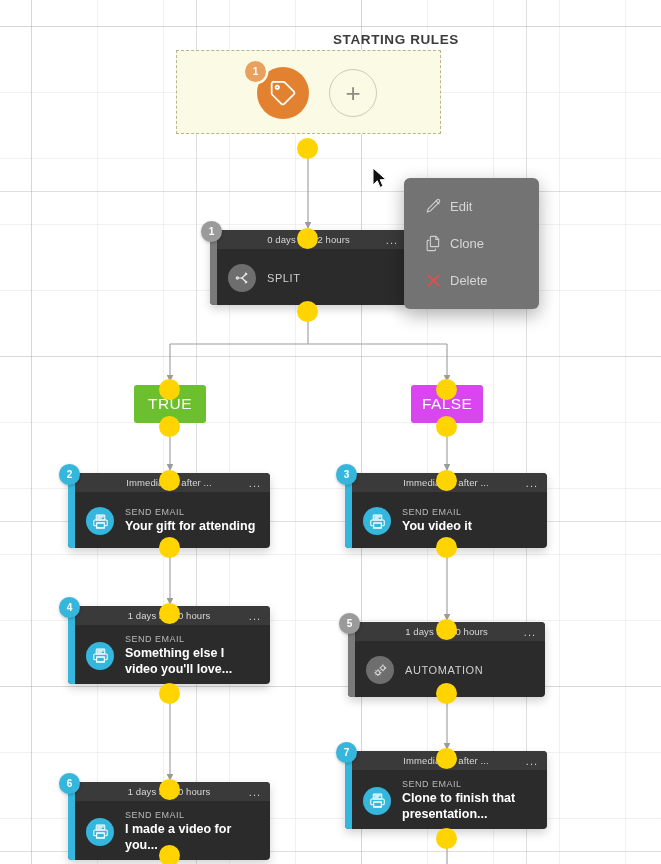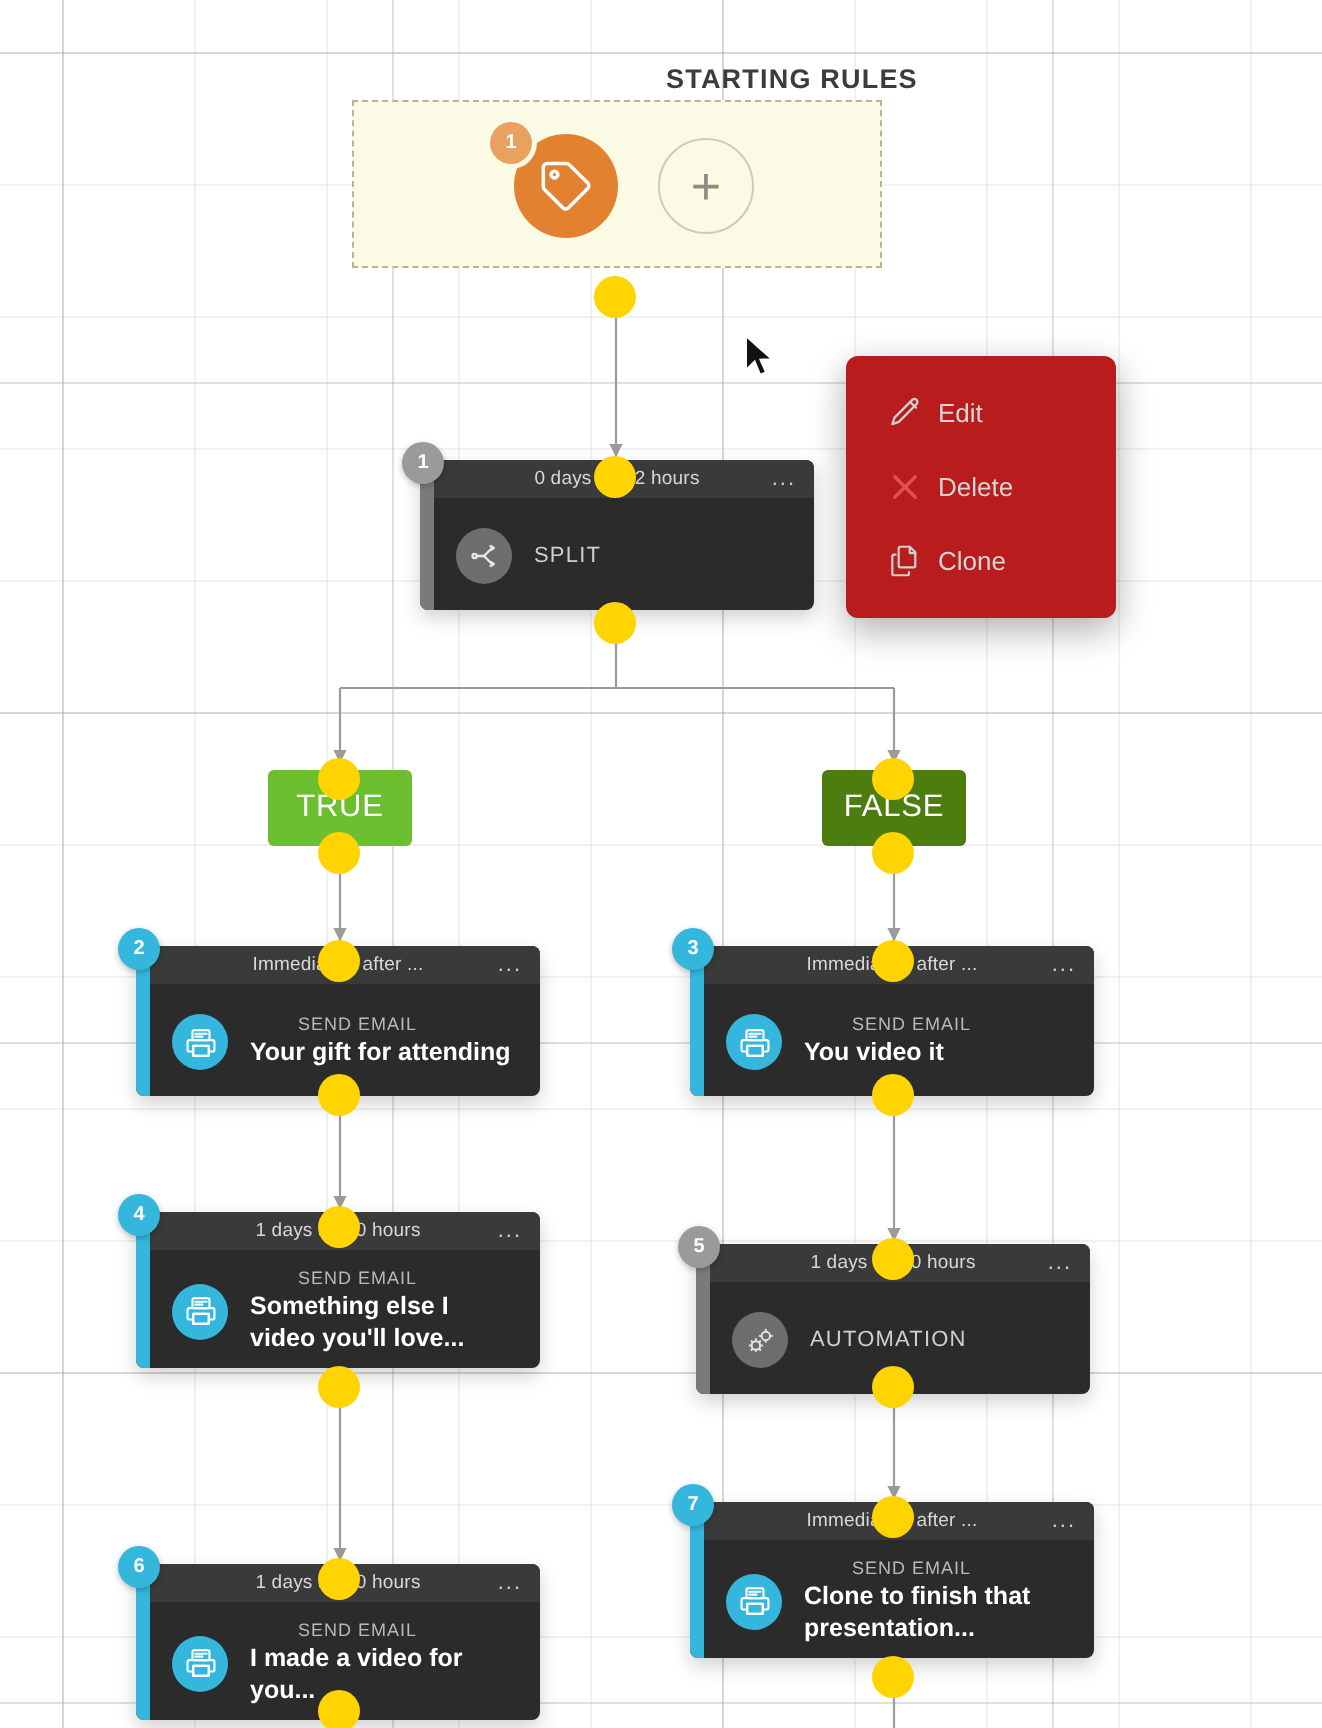--- a/index.html
+++ b/index.html
@@ -80,21 +80,21 @@
     display:flex;align-items:center;padding:9px 10px 7px 18px;min-height:40px;
   }
   .node .icon-circle{
     width:28px;height:28px;border-radius:50%;flex:0 0 28px;
     display:flex;align-items:center;justify-content:center;margin-right:11px;
   }
   .node.email .icon-circle{background:#35b6dd;}
   .node.gray  .icon-circle{background:#6e6e6e;}
   .node .txt{min-width:0;}
   .node .kicker{
-    font-size:9px;color:#b9b9b9;letter-spacing:.5px;margin-bottom:2px;text-transform:uppercase;margin-left:24px;
+    font-size:9px;color:#b9b9b9;letter-spacing:.5px;margin-bottom:2px;text-transform:uppercase;
   }
   .node .title{font-size:12.5px;color:#ffffff;line-height:1.25;font-weight:bold;}
   .node .single-label{font-size:11px;color:#cfcfcf;letter-spacing:.6px;}
   .node .num{
     position:absolute;left:-9px;top:-9px;width:21px;height:21px;border-radius:50%;
     color:#fff;font-size:10px;font-weight:bold;z-index:5;
     display:flex;align-items:center;justify-content:center;
     box-shadow:0 1px 3px rgba(0,0,0,.25);
   }
   .node.email .num{background:#35b6dd;}
@@ -106,26 +106,26 @@
     background:#ffd400;z-index:6;
   }
 
   
   .pill{
     position:absolute;width:72px;height:38px;border-radius:3px;
     display:flex;align-items:center;justify-content:center;
     color:#ffffff;font-size:15.5px;letter-spacing:.4px;
   }
   #pill-true{background:#6cc02f;}
-  #pill-false{background:#4d7c0f;}
+  #pill-false{background:#d946ef;}
 
   
   #ctx-menu{
-    position:absolute;left:423px;top:178px;width:135px;
-    background:#b91c1c;border-radius:6px;padding:10px 0;
+    position:absolute;left:404px;top:178px;width:135px;
+    background:#737373;border-radius:6px;padding:10px 0;
     box-shadow:0 6px 18px rgba(0,0,0,.32);
   }
   #ctx-menu .mi{
     display:flex;align-items:center;height:37px;padding:0 12px;
   }
   #ctx-menu .mi .ico{width:34px;display:flex;align-items:center;justify-content:center;}
   #ctx-menu .mi .lbl{font-size:13px;color:#d6d6d6;}
 
   
   #cursor{position:absolute;left:372px;top:167px;}
@@ -384,35 +384,35 @@
     <span class="ico">
       <svg width="19" height="19" viewBox="0 0 24 24" fill="none" stroke="#d0d0d0" stroke-width="1.4" stroke-linecap="round" stroke-linejoin="round">
         <path d="M16.6 3.7a1.9 1.9 0 0 1 2.7 2.7L8.1 17.6 4 19l1.4-4.1z"></path>
         <path d="M15.3 5l3.7 3.7"></path>
       </svg>
     </span>
     <span class="lbl">Edit</span>
   </div>
   <div class="mi">
     <span class="ico">
-      <svg width="19" height="19" viewBox="0 0 24 24" fill="none" stroke="#e0504e" stroke-width="2.1" stroke-linecap="round">
-        <path d="M5.5 5.5 L18.5 18.5 M18.5 5.5 L5.5 18.5"></path>
-      </svg>
-    </span>
-    <span class="lbl">Delete</span>
-  </div>
-  <div class="mi">
-    <span class="ico">
       <svg width="19" height="19" viewBox="0 0 24 24" fill="none" stroke="#d0d0d0" stroke-width="1.4" stroke-linecap="round" stroke-linejoin="round">
         <path d="M9 3h6l3.5 3.5V15a1 1 0 0 1-1 1H9a1 1 0 0 1-1-1V4a1 1 0 0 1 1-1z"></path>
         <path d="M15 3v4h3.5"></path>
         <path d="M6 8H5a1 1 0 0 0-1 1v11a1 1 0 0 0 1 1h8.5a1 1 0 0 0 1-1v-1"></path>
       </svg>
     </span>
     <span class="lbl">Clone</span>
   </div>
+  <div class="mi">
+    <span class="ico">
+      <svg width="19" height="19" viewBox="0 0 24 24" fill="none" stroke="#e0504e" stroke-width="2.1" stroke-linecap="round">
+        <path d="M5.5 5.5 L18.5 18.5 M18.5 5.5 L5.5 18.5"></path>
+      </svg>
+    </span>
+    <span class="lbl">Delete</span>
+  </div>
 </div>
 
 <div id="cursor">
   <svg width="17" height="24" viewBox="0 0 17 24">
     <path d="M1 1 L1 18 L5.3 13.8 L8.1 20.4 L11 19.1 L8.2 12.8 L14 12.6 Z" fill="#111111" stroke="#ffffff" stroke-width="1"></path>
   </svg>
 </div>
 
 </body></html>

